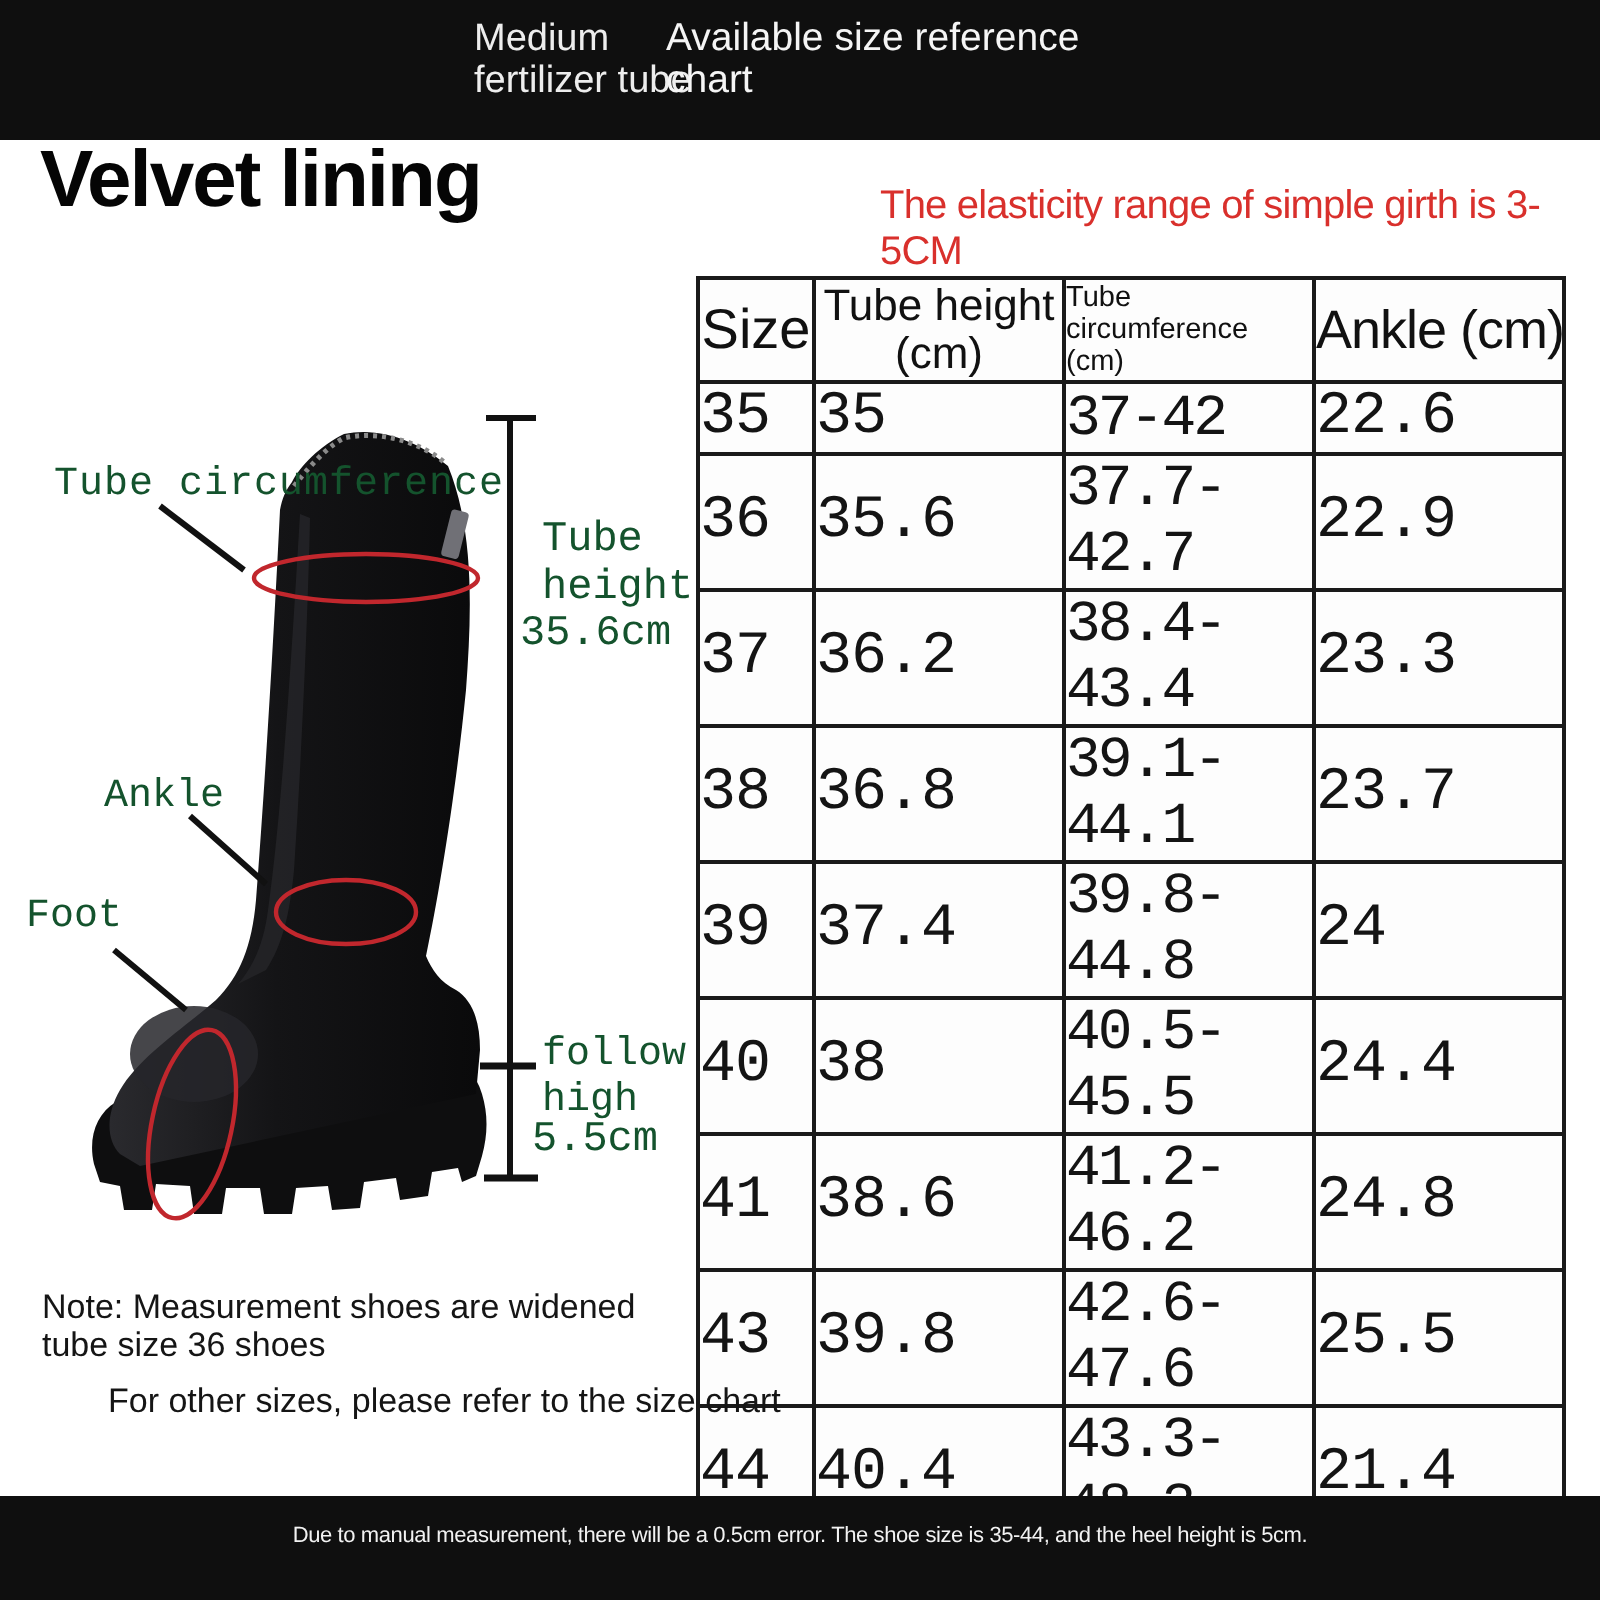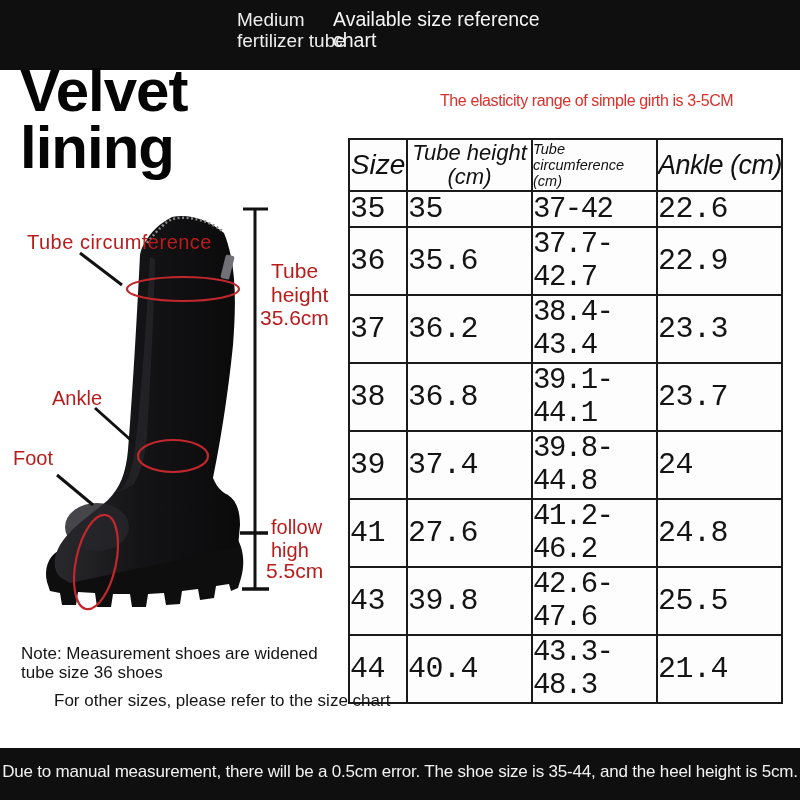--- a/index.html
+++ b/index.html
@@ -7,46 +7,46 @@
          font-family:"Liberation Sans",sans-serif;color:#111;}
 
   
   .top-bar{position:absolute;left:0;top:0;width:800px;height:70px;background:#0f0f0f;padding-left:12px;}
   .top-bar .left-label{position:absolute;left:237px;top:9px;width:132px;
       color:#ededed;font-size:19px;line-height:21px;}
   .top-bar .title{position:absolute;left:333px;top:9px;width:224px;
       color:#f5f5f5;font-size:19.5px;line-height:21px;}
   .bottom-bar{position:absolute;left:0;top:748px;width:800px;height:52px;background:#0f0f0f;}
   .bottom-bar .bar-text{position:absolute;left:0;top:14px;width:800px;text-align:center;
-      color:#f2f2f2;font-size:17px;letter-spacing:-0.2px;}
+      color:#f2f2f2;font-size:11px;letter-spacing:-0.2px;}
 
   
-  .headline{position:absolute;left:20px;top:62px;font-size:60px;line-height:57px;
+  .headline{position:absolute;left:20px;top:62px;font-size:40px;line-height:57px;
       font-weight:600;letter-spacing:-1px;color:#050505;width:230px;}
 
   
   .red-note{position:absolute;left:440px;top:92px;width:330px;color:#d9302c;
-      font-size:16px;letter-spacing:-0.4px;}
+      font-size:20px;letter-spacing:-0.4px;}
 
   
   table.size-table{position:absolute;left:348px;top:138px;width:425px;height:550px;
       border-collapse:collapse;table-layout:fixed;background:#fdfdfd;}
   .size-table th,.size-table td{border:2.5px solid #1a1a1a;padding:0;overflow:hidden;}
   .size-table thead tr{height:52px;}
-  .size-table th{font-weight:normal;vertical-align:middle;font-style:italic;}
+  .size-table th{font-weight:normal;vertical-align:middle;}
   .th-size{font-size:28px;text-align:center;}
   .th-tube-height{font-size:22px;text-align:center;padding-left:5px;line-height:24px;}
   .th-tube-circ{font-size:14.5px;text-align:left;padding-left:5px;line-height:16px;}
   .th-ankle{font-size:27px;text-align:center;letter-spacing:-0.5px;white-space:nowrap;}
   .size-table td{font-family:Liberation Mono, monospace;
       font-size:30px;letter-spacing:-0.5px;text-align:left;vertical-align:middle;color:#141414;}
   .size-table td.range{letter-spacing:-1.5px;font-size:29px;margin-top:31px;}
 
   
-  .anno{position:absolute;font-size:20px;color:#b91c1c;}
+  .anno{position:absolute;font-size:20px;color:#14532d;font-family:Liberation Mono, monospace;}
   .lbl-tube-circ{left:27px;top:231px;white-space:nowrap;letter-spacing:0.5px;}
   .lbl-ankle{left:52px;top:387px;}
   .lbl-foot{left:13px;top:447px;}
   .lbl-tube-height{left:271px;top:259px;width:62px;font-size:21px;line-height:24px;}
   .val-tube-height{left:260px;top:306px;font-size:21px;}
   .lbl-heel{left:271px;top:516px;width:62px;font-size:20px;line-height:23px;}
   .val-heel{left:266px;top:559px;font-size:21px;}
 
   
   .note-block{position:absolute;left:21px;top:644px;width:310px;font-size:17px;line-height:19px;color:#151515;}
@@ -144,22 +144,28 @@
         <td class="range">39.1-44.1</td>
         <td>23.7</td>
       </tr>
       <tr>
         <td>39</td>
         <td>37.4</td>
         <td class="range">39.8-44.8</td>
         <td>24</td>
       </tr>
       <tr>
+        <td>40</td>
+        <td>38</td>
+        <td class="range">40.5-45.5</td>
+        <td>24.4</td>
+      </tr>
+      <tr>
         <td>41</td>
-        <td>27.6</td>
+        <td>38.6</td>
         <td class="range">41.2-46.2</td>
         <td>24.8</td>
       </tr>
       <tr>
         <td>43</td>
         <td>39.8</td>
         <td class="range">42.6-47.6</td>
         <td>25.5</td>
       </tr>
       <tr>

